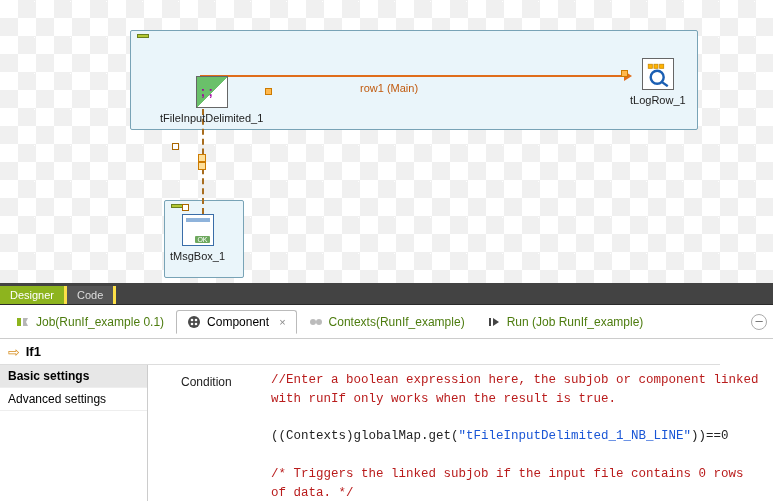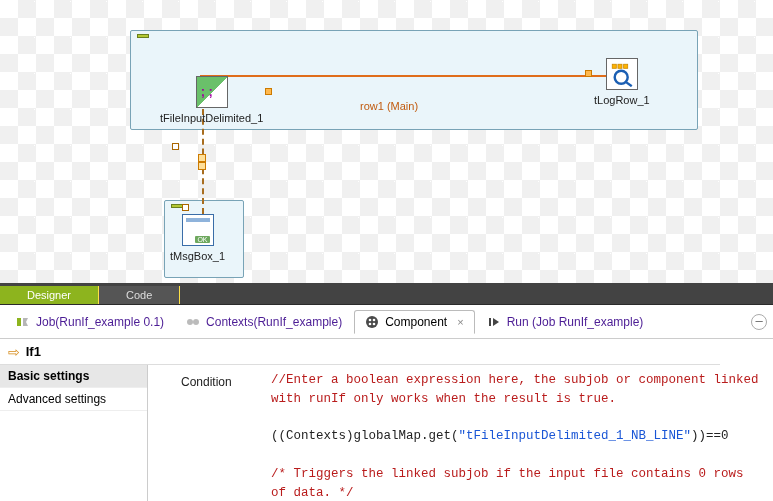--- a/index.html
+++ b/index.html
@@ -53,21 +53,21 @@
       border: 1px solid #666;
       background: #fff;
     }
     .component-label {
       margin-top: 4px;
       font-size: 11px;
       color: #222;
       white-space: nowrap;
     }
     .c-fileinput { left: 160px; top: 76px; }
-    .c-logrow    { left: 594px; top: 58px; }
+    .c-logrow    { left: 630px; top: 58px; }
     .c-msgbox    { left: 170px; top: 214px; }
     
     .anchor {
       position: absolute;
       width: 7px; height: 7px;
       background: #fff;
       border: 1px solid #aa6600;
     }
     .anchor-orange { background: #ffb84d; border-color: #cc7a00; }
     
@@ -83,21 +83,20 @@
       width: 0; height: 0;
       border-left: 8px solid #e06d1a;
       border-top: 5px solid transparent;
       border-bottom: 5px solid transparent;
     }
     .row-label {
       position: absolute;
       left: 360px; top: 82px;
       color: #c15b0f;
       font-size: 11px;
-      margin-top: 18px;
     }
     
     .if-line {
       position: absolute;
       left: 202px; top: 99px;
       width: 0; height: 115px;
       border-left: 2px dashed #a86d1f;
     }
     
     .anchor-mid {
@@ -153,25 +152,25 @@
     }
     
     .editor-tabs {
       display: flex;
       align-items: flex-end;
       height: 22px;
       background: #434343;
       border-bottom: 1px solid #2a2a2a;
     }
     .editor-tab {
-      padding: 3px 27px;
+      padding: 3px 10px;
       font-size: 11px;
       color: #ddd;
       background: #555;
-      border-right: 1px solid #fde047;
+      border-right: 3px solid #fde047;
       cursor: pointer;
     }
     .editor-tab.active {
       background: #8db41e;
       color: #fff;
     }
     
     .views-bar {
       display: flex;
       align-items: center;
@@ -181,21 +180,21 @@
       padding: 0 6px;
       gap: 2px;
       position: relative;
     }
     .view-tab {
       display: inline-flex;
       align-items: center;
       gap: 6px;
       padding: 4px 10px;
       font-size: 12px;
-      color: #4c1d95;
+      color: #4d7c0f;
       cursor: pointer;
       border-radius: 3px 3px 0 0;
     }
     .view-tab.active {
       background: #fff;
       border: 1px solid #bbb;
       border-bottom: 1px solid #fff;
       color: #000;
       margin-bottom: -1px;
     }
@@ -339,45 +338,45 @@
 <div class="views-bar">
   <div class="view-tab">
     <span class="vt-icon">
       <svg width="14" height="14" viewBox="0 0 14 14">
           <rect x="1" y="3" width="4" height="8" fill="#8db41e"></rect>
           <path d="M7 3 h5 l-2 4 l2 4 h-5 z" fill="#b6b6b6"></path>
         </svg>
     </span>
     <span>Job(RunIf_example 0.1)</span>
   </div>
-  <div class="view-tab">
-    <span class="vt-icon">
-      <svg width="14" height="14" viewBox="0 0 14 14">
-          <circle cx="4" cy="7" r="3" fill="#bbb"></circle>
-          <circle cx="10" cy="7" r="3" fill="#bbb"></circle>
-        </svg>
-    </span>
-    <span>Contexts(RunIf_example)</span>
-  </div>
   <div class="view-tab active">
     <span class="vt-icon">
       <svg width="14" height="14" viewBox="0 0 14 14">
           <circle cx="7" cy="7" r="6" fill="#4a4a4a"></circle>
           <circle cx="5" cy="5" r="1.3" fill="#fff"></circle>
           <circle cx="9" cy="5" r="1.3" fill="#fff"></circle>
           <circle cx="5" cy="9" r="1.3" fill="#fff"></circle>
           <circle cx="9" cy="9" r="1.3" fill="#fff"></circle>
         </svg>
     </span>
     <span>Component</span>
     <span class="close-x">×</span>
   </div>
   <div class="view-tab">
     <span class="vt-icon">
       <svg width="14" height="14" viewBox="0 0 14 14">
+          <circle cx="4" cy="7" r="3" fill="#bbb"></circle>
+          <circle cx="10" cy="7" r="3" fill="#bbb"></circle>
+        </svg>
+    </span>
+    <span>Contexts(RunIf_example)</span>
+  </div>
+  <div class="view-tab">
+    <span class="vt-icon">
+      <svg width="14" height="14" viewBox="0 0 14 14">
           <rect x="2" y="3" width="2" height="8" fill="#444"></rect>
           <path d="M6 3 L12 7 L6 11 Z" fill="#444"></path>
         </svg>
     </span>
     <span>Run (Job RunIf_example)</span>
   </div>
   <div class="spacer"></div>
   <div class="minimize-btn">–</div>
 </div>
 

